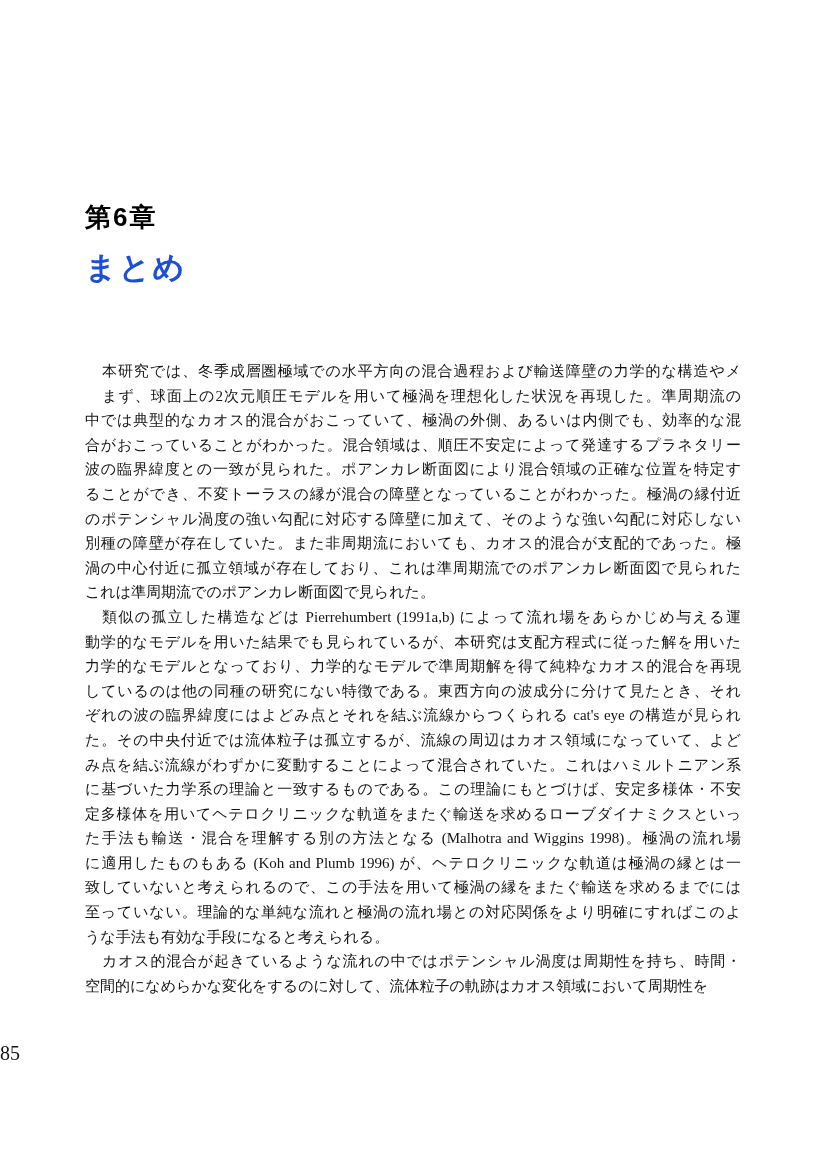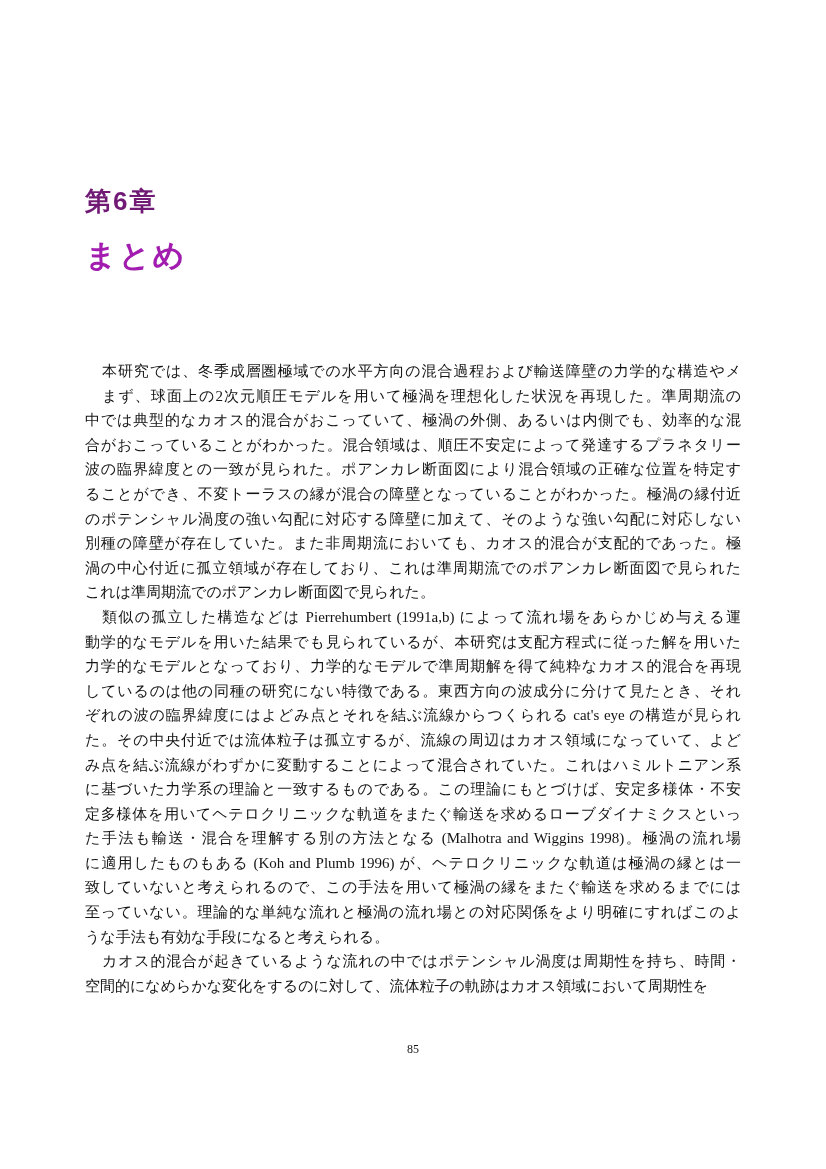--- a/index.html
+++ b/index.html
@@ -9,36 +9,36 @@
     width: 826px;
     height: 1169px;
     background: #ffffff;
     color: #141414;
     font-family: "Liberation Serif", "DejaVu Serif", serif;
     overflow: hidden;
   }
   .chapter-label {
     position: absolute;
     left: 85px;
-    top: 184px;
+    top: 200px;
     font-family: "Liberation Sans", "DejaVu Sans", sans-serif;
     font-weight: bold;
     font-size: 26px;
     letter-spacing: 2px;
-    color: #701a75;
+    color: #000000;
   }
   .chapter-title {
     position: absolute;
     left: 85px;
-    top: 235px;
+    top: 247px;
     font-family: "Liberation Sans", "DejaVu Sans", sans-serif;
     font-weight: bold;
     font-size: 31px;
     letter-spacing: 2px;
-    color: #a21caf;
+    color: #1d4ed8;
   }
   .body-text {
     position: absolute;
     left: 85px;
     top: 359px;
     width: 656px;
   }
   .line {
     font-size: 15px;
     height: 24.6px;
@@ -47,22 +47,21 @@
     text-align-last: justify;
     overflow: hidden;
   }
   .line.first { text-indent: 17px; }
   .line.last { text-align-last: left; }
   .page-number {
     position: absolute;
     left: 0;
     top: 1042px;
     width: 100%;
-    text-align: center;
-    font-size: 12px;
+    font-size: 20px;
     color: #141414;
   }
 </style>
 </head>
 <body>
 
 <div class="page">
   <div class="chapter-label">第6章</div>
   <div class="chapter-title">まとめ</div>
   <div class="body-text">

